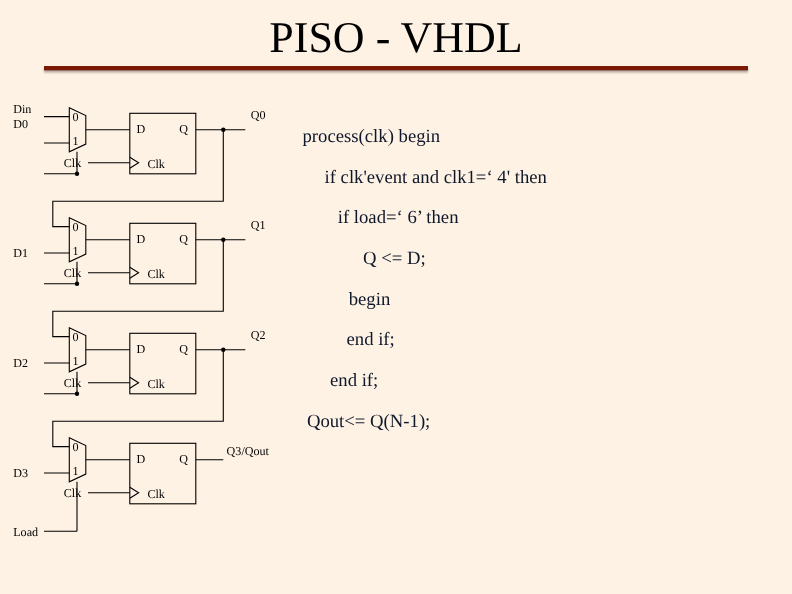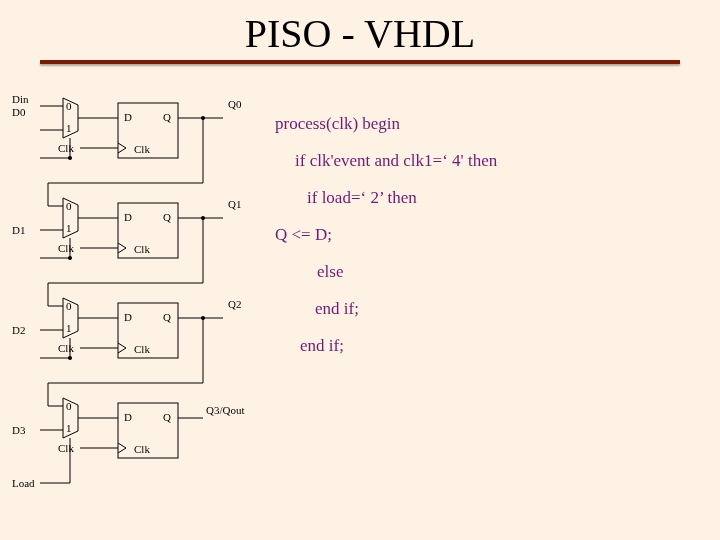--- a/index.html
+++ b/index.html
@@ -36,21 +36,21 @@
     height: 4px;
     background: #7a1a05;
     box-shadow: 0 2px 2px rgba(0,0,0,0.3);
   }
   .code-block {
     position: absolute;
     left: 275px;
     top: 115px;
     font-size: 17px;
     line-height: 1.0;
-    color: #701a75;
+    color: #0f172a;
   }
   .code-block div {
     white-space: pre;
     margin-bottom: 20px;
   }
   .diagram {
     position: absolute;
     left: 8px;
     top: 88px;
     width: 247px;
@@ -69,25 +69,26 @@
 </head>
 <body>
 
 <div class="slide">
   <div class="title">PISO - VHDL</div>
   <div class="title-underline"></div>
 
   <div class="code-block">
     <div style="margin-left:0px">process(clk) begin</div>
     <div style="margin-left:20px">if clk'event and clk1=‘ 4' then</div>
-    <div style="margin-left:32px">if load=‘ 2’ then</div>
-    <div style="">Q &lt;= D;</div>
-    <div style="margin-left:42px">else</div>
+    <div style="margin-left:32px">if load=‘ 6’ then</div>
+    <div style="margin-left:55px">Q &lt;= D;</div>
+    <div style="margin-left:42px">begin</div>
     <div style="margin-left:40px">end if;</div>
     <div style="margin-left:25px">end if;</div>
+    <div style="margin-left:4px">Qout&lt;= Q(N-1);</div>
   </div>
 
   <div class="diagram">
     <svg viewBox="0 0 247 415">
 
       <polygon points="55,10 70,17 70,43 55,50" fill="none" stroke="#000" stroke-width="1"></polygon>
       <text x="58" y="22">0</text>
       <text x="58" y="44">1</text>
 
       <line x1="32" y1="18" x2="55" y2="18" stroke="#000"></line>

